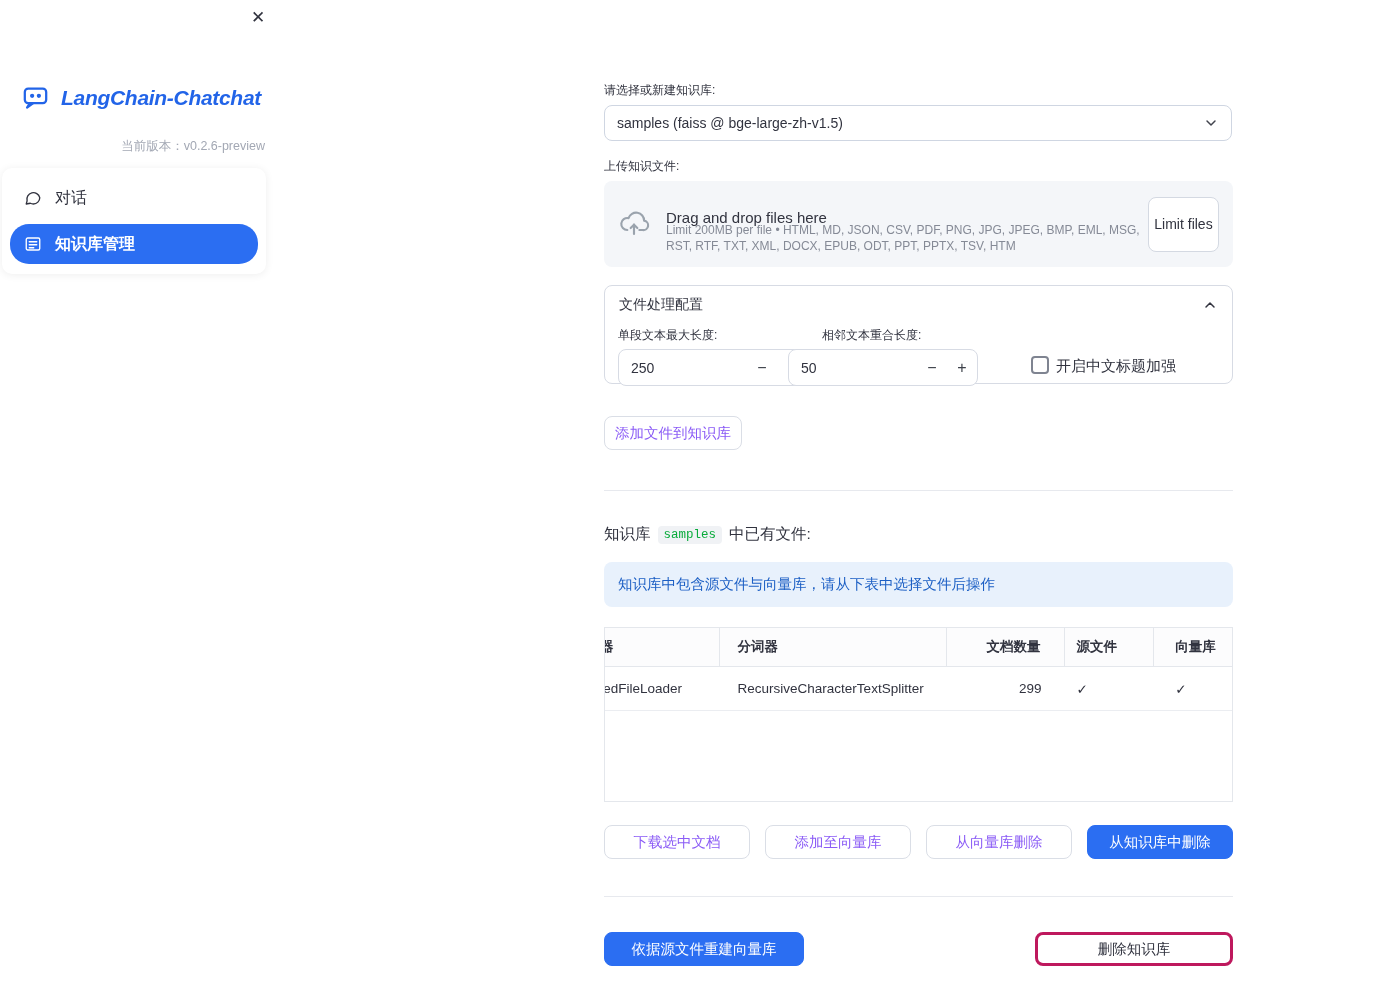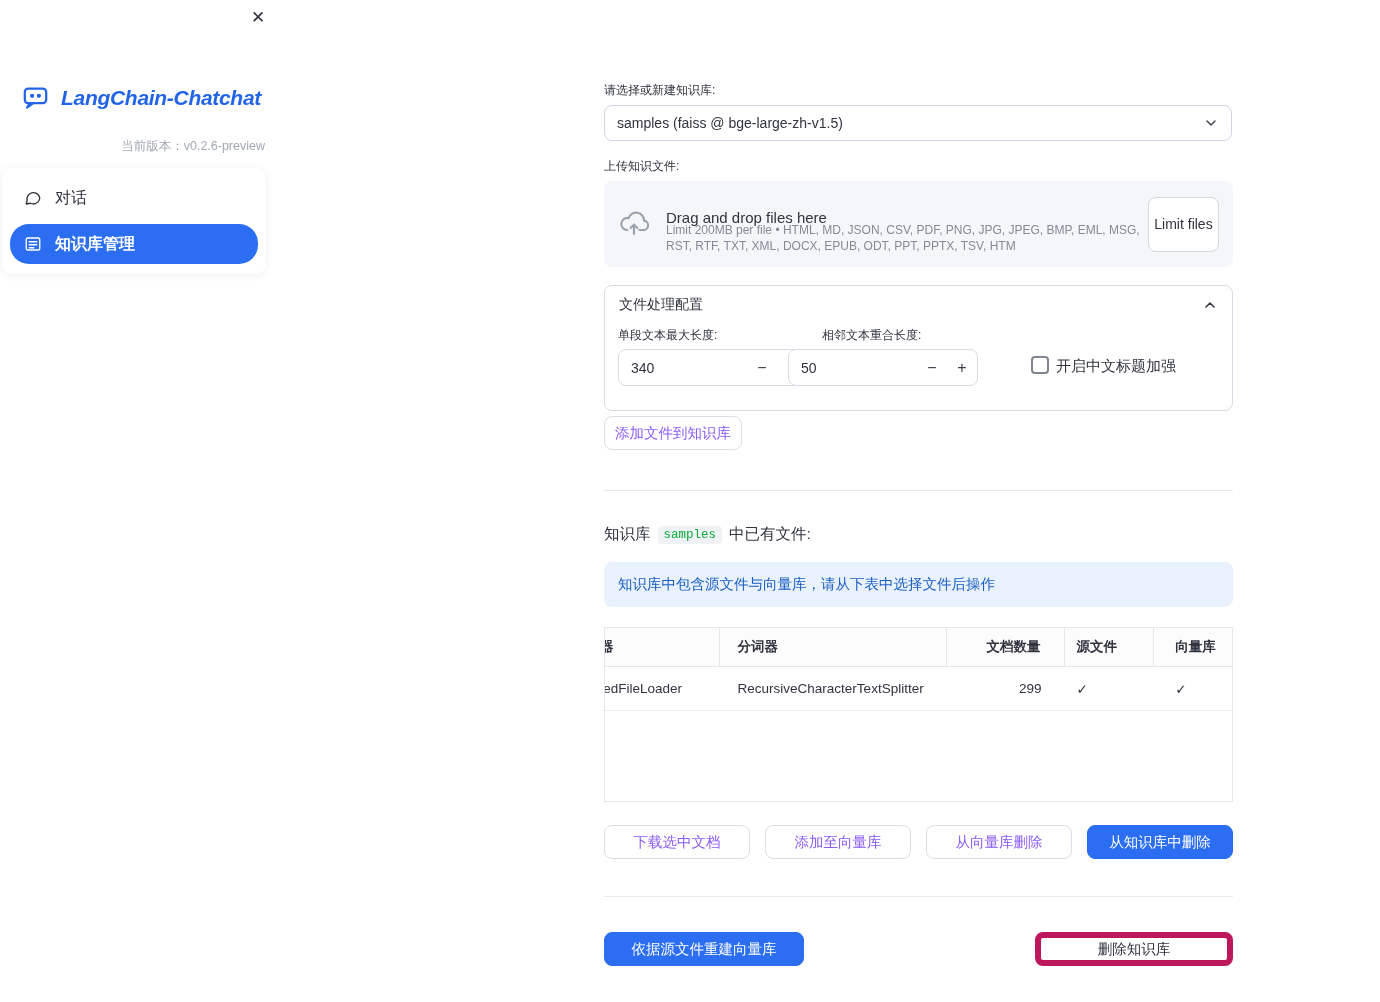--- a/index.html
+++ b/index.html
@@ -32,36 +32,36 @@
   .selectbox svg { width:16px; height:16px; color:#41434d; }
 
   .uploader { position:absolute; left:604px; top:181px; width:629px; height:86px; background:#f4f6f9; border-radius:8px; }
   .cloud { position:absolute; left:616px; top:206px; width:36px; height:32px; color:#9aa3ad; }
   .drag-text { position:absolute; left:666px; top:199px; font-size:15px; color:#31333f;margin-top:10px; }
   .limit-text { position:absolute; left:666px; top:222px; width:478px; font-size:12px; line-height:16px; color:#858a96; }
   .browse-btn { position:absolute; left:1148px; top:197px; width:71px; height:55px; background:#fff;
                 border:1px solid #d4d9e2; border-radius:8px; font-size:14px; color:#31333f;
                 font-family:inherit; cursor:pointer; line-height:19px; }
 
-  .expander { position:absolute; left:604px; top:285px; width:629px; height:126px; border:1px solid #d7dbe4; border-radius:8px; background:#fff; }
+  .expander { position:absolute; left:604px; top:285px; width:629px; height:99px; border:1px solid #d7dbe4; border-radius:8px; background:#fff; }
   .exp-head { display:flex; align-items:center; justify-content:space-between; height:38px; padding:0 14px; cursor:pointer; }
   .exp-title { font-size:14px; color:#31333f; }
   .exp-head svg { width:16px; height:16px; color:#31333f; }
 
   .num-input { position:absolute; width:190px; height:37px; background:#fff; border:1px solid #d7dbe4; border-radius:8px;
                display:flex; align-items:center; overflow:hidden; }
   .num-value { flex:1; padding-left:12px; font-size:14px; color:#31333f; }
   .step-btn { width:30px; height:100%; border:none; background:transparent; font-size:16px; color:#3c4049; cursor:pointer; font-family:inherit; }
 
   .checkbox { position:absolute; left:1031px; top:356px; width:18px; height:18px; border:2px solid #7f8491; border-radius:4px; background:#fff; cursor:pointer; }
   .checkbox-label { position:absolute; left:1056px; top:357px; font-size:15px; color:#31333f; }
 
   .btn { position:absolute; height:34px; border-radius:8px; font-size:14.5px; font-family:inherit; cursor:pointer;
          display:flex; align-items:center; justify-content:center; }
-  .btn-secondary { background:#fff; border:6px solid #be185d; color:#31333f; }
+  .btn-secondary { background:#fff; border:3px solid #be185d; color:#31333f; }
   .btn-disabled  { background:#fff; border:1px solid #dadee6; color:#8b5cf6; cursor:default; }
   .btn-primary   { background:#2b6ef2; border:1px solid #2b6ef2; color:#fff; }
 
   .hr { position:absolute; left:604px; width:629px; height:1px; background:#e7e9ee; }
 
   .existing-line { position:absolute; left:604px; top:524px; display:flex; align-items:center; gap:7px; }
   .existing-line .txt { font-size:15.5px; color:#31333f; }
   .inline-code { font-family:"Liberation Mono","DejaVu Sans Mono",monospace; font-size:12.5px; color:#09ab3b;
                  background:#f0f2f5; border-radius:4px; padding:2px 6px; }
 
@@ -147,21 +147,21 @@
         <span class="exp-title">文件处理配置</span>
         <svg viewBox="0 0 24 24" fill="none" stroke="currentColor" stroke-width="2.2" stroke-linecap="round" stroke-linejoin="round">
           <path d="M6 15l6-6 6 6"></path>
         </svg>
       </div>
     </div>
     <div class="field-label" style="left:618px; top:327px;">单段文本最大长度:</div>
     <div class="field-label" style="left:822px; top:327px;text-align:right;">相邻文本重合长度:</div>
 
     <div class="num-input" style="left:618px; top:349px;">
-      <span class="num-value">340</span>
+      <span class="num-value">250</span>
       <button class="step-btn">−</button>
       <button class="step-btn">+</button>
     </div>
     <div class="num-input" style="left:788px; top:349px;">
       <span class="num-value">50</span>
       <button class="step-btn">−</button>
       <button class="step-btn">+</button>
     </div>
 
     <div class="checkbox"></div>

